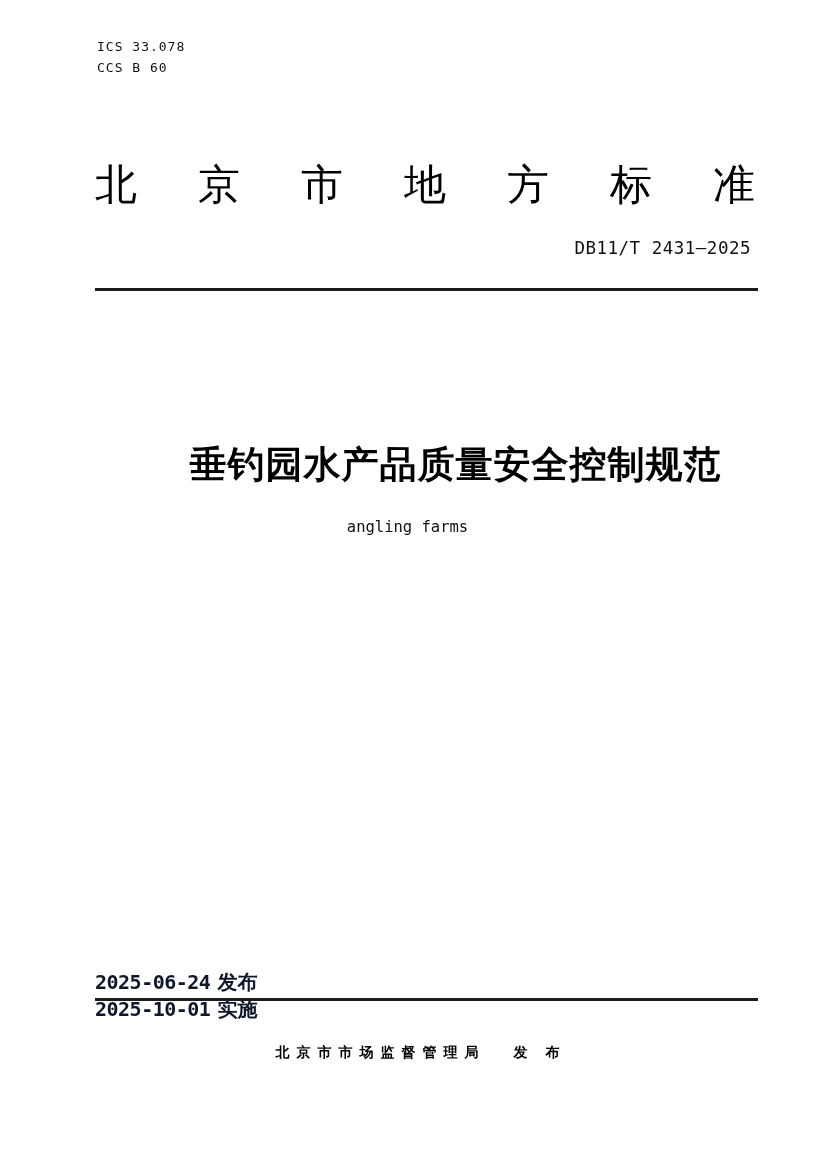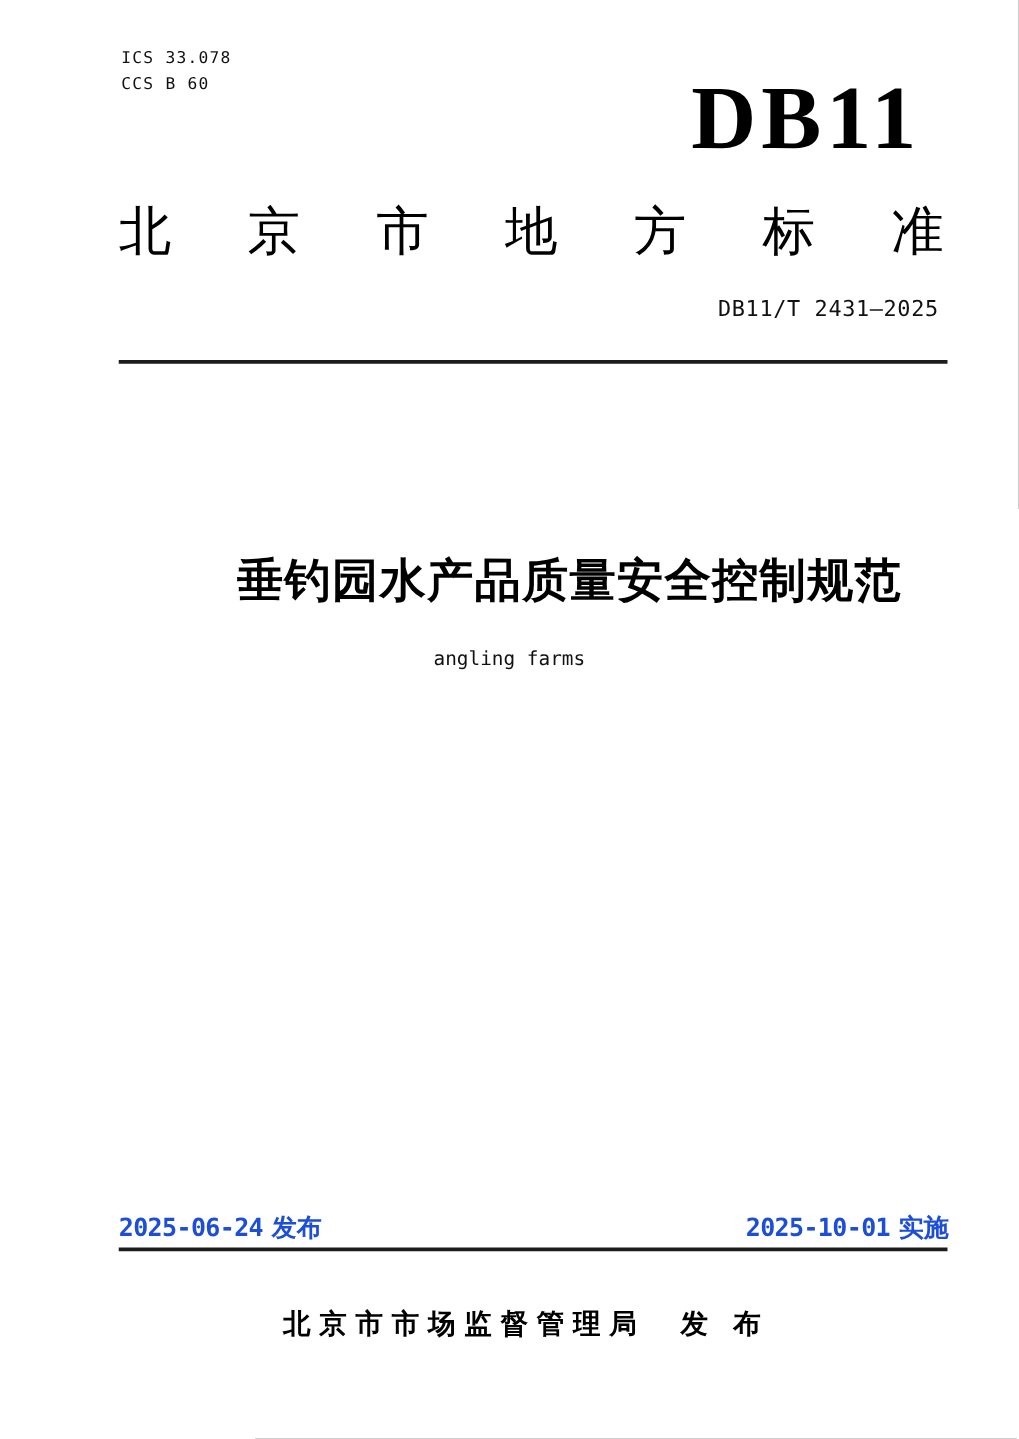--- a/index.html
+++ b/index.html
@@ -102,55 +102,55 @@
 
   .dates-row {
     position: absolute;
     left: 95px;
     top: 969px;
     width: 664px;
     display: flex;
     justify-content: space-between;
     font-size: 20px;
     font-weight: 700;
-    color: #1d4ed8;
+    color: #0f172a;
+    flex-direction: column;
   }
   .dates-row .date-num {
     font-family: "DejaVu Sans Mono", monospace;
     font-weight: 700;
     letter-spacing: -0.5px;
   }
   .dates-row .date-label { margin-left: 7px; }
 
   .publisher-row {
     position: absolute;
     top: 1044px;
     left: 0;
     width: 100%;
     text-align: center;
-    font-size: 22px;
+    font-size: 14px;
     font-weight: 700;
     letter-spacing: 7px;
     white-space: nowrap;
     color: #000;
     padding-left: 27px;
   }
   .publisher-row .publisher-action { margin-left: 28px; }
 </style>
 </head>
 <body>
 
 <div class="page">
 
   <div class="ics-block">
     <div>ICS 33.078</div>
     <div>CCS B 60</div>
   </div>
 
-  <div class="db-logo">DB11</div>
 
   <div class="standard-category">北京市地方标准</div>
 
   <div class="standard-number">DB11/T 2431—2025</div>
 
   <div class="rule rule-top"></div>
 
   <div class="doc-title">垂钓园水产品质量安全控制规范</div>
 
   <div class="doc-subtitle">

